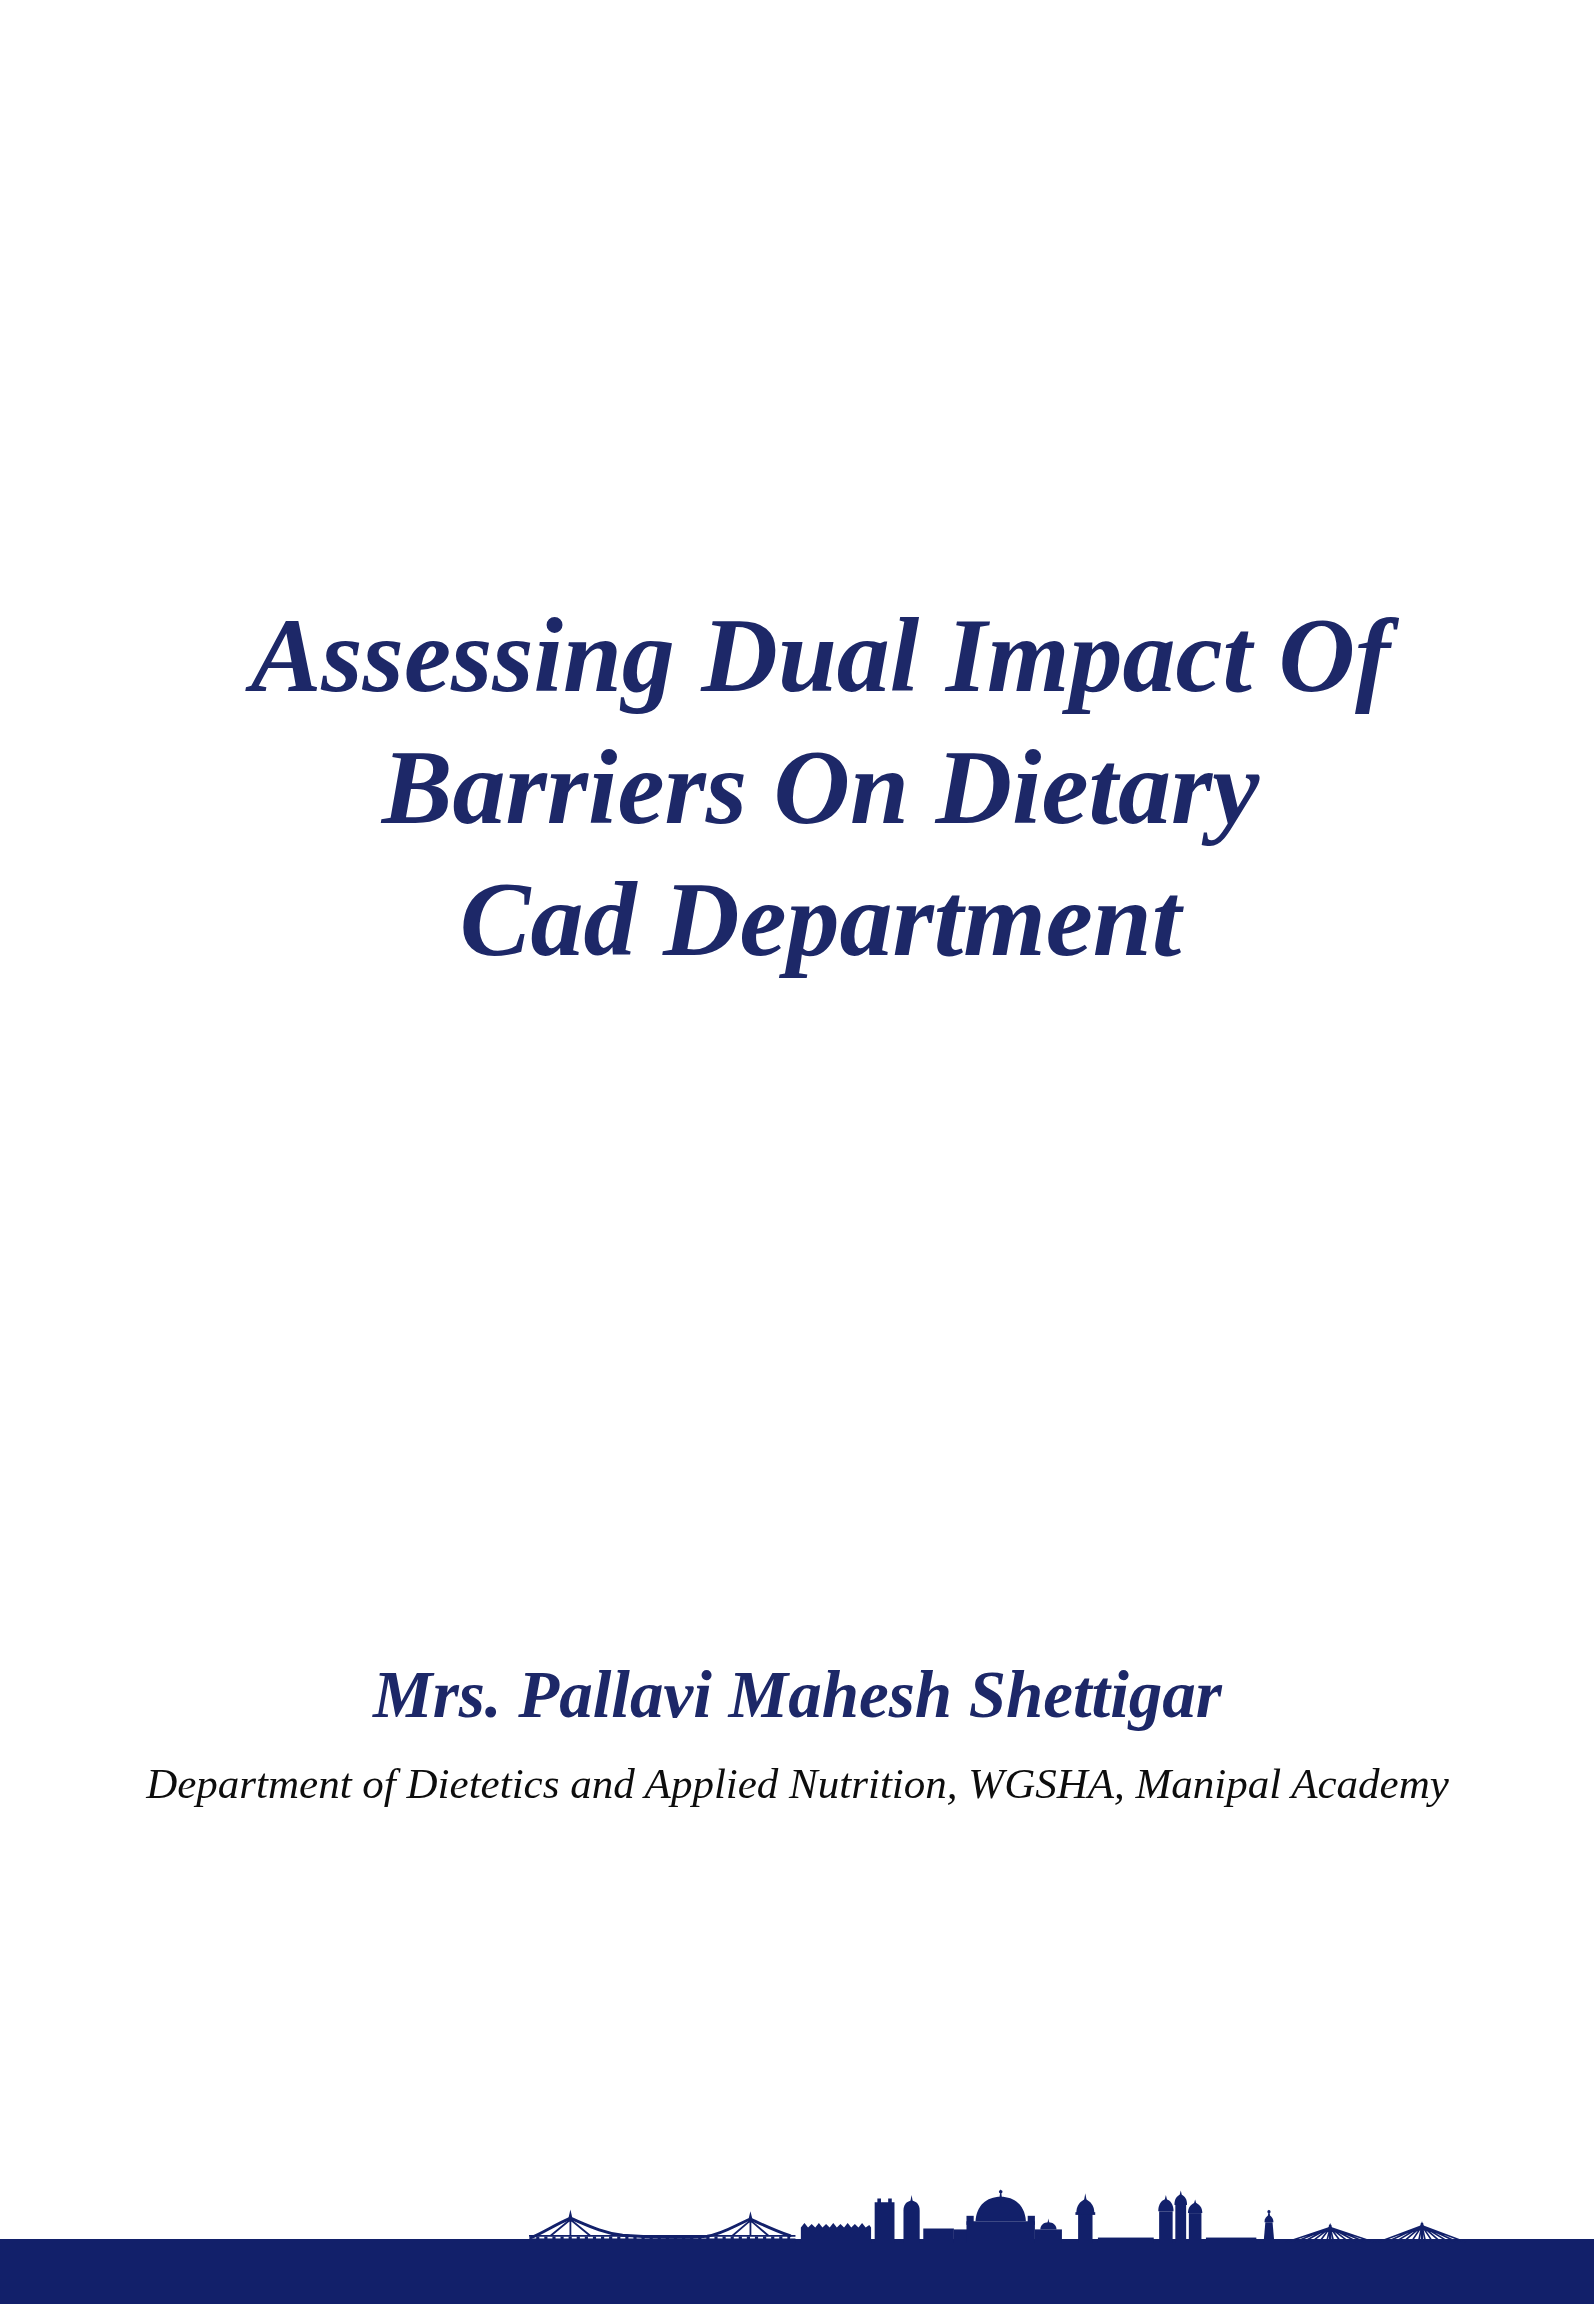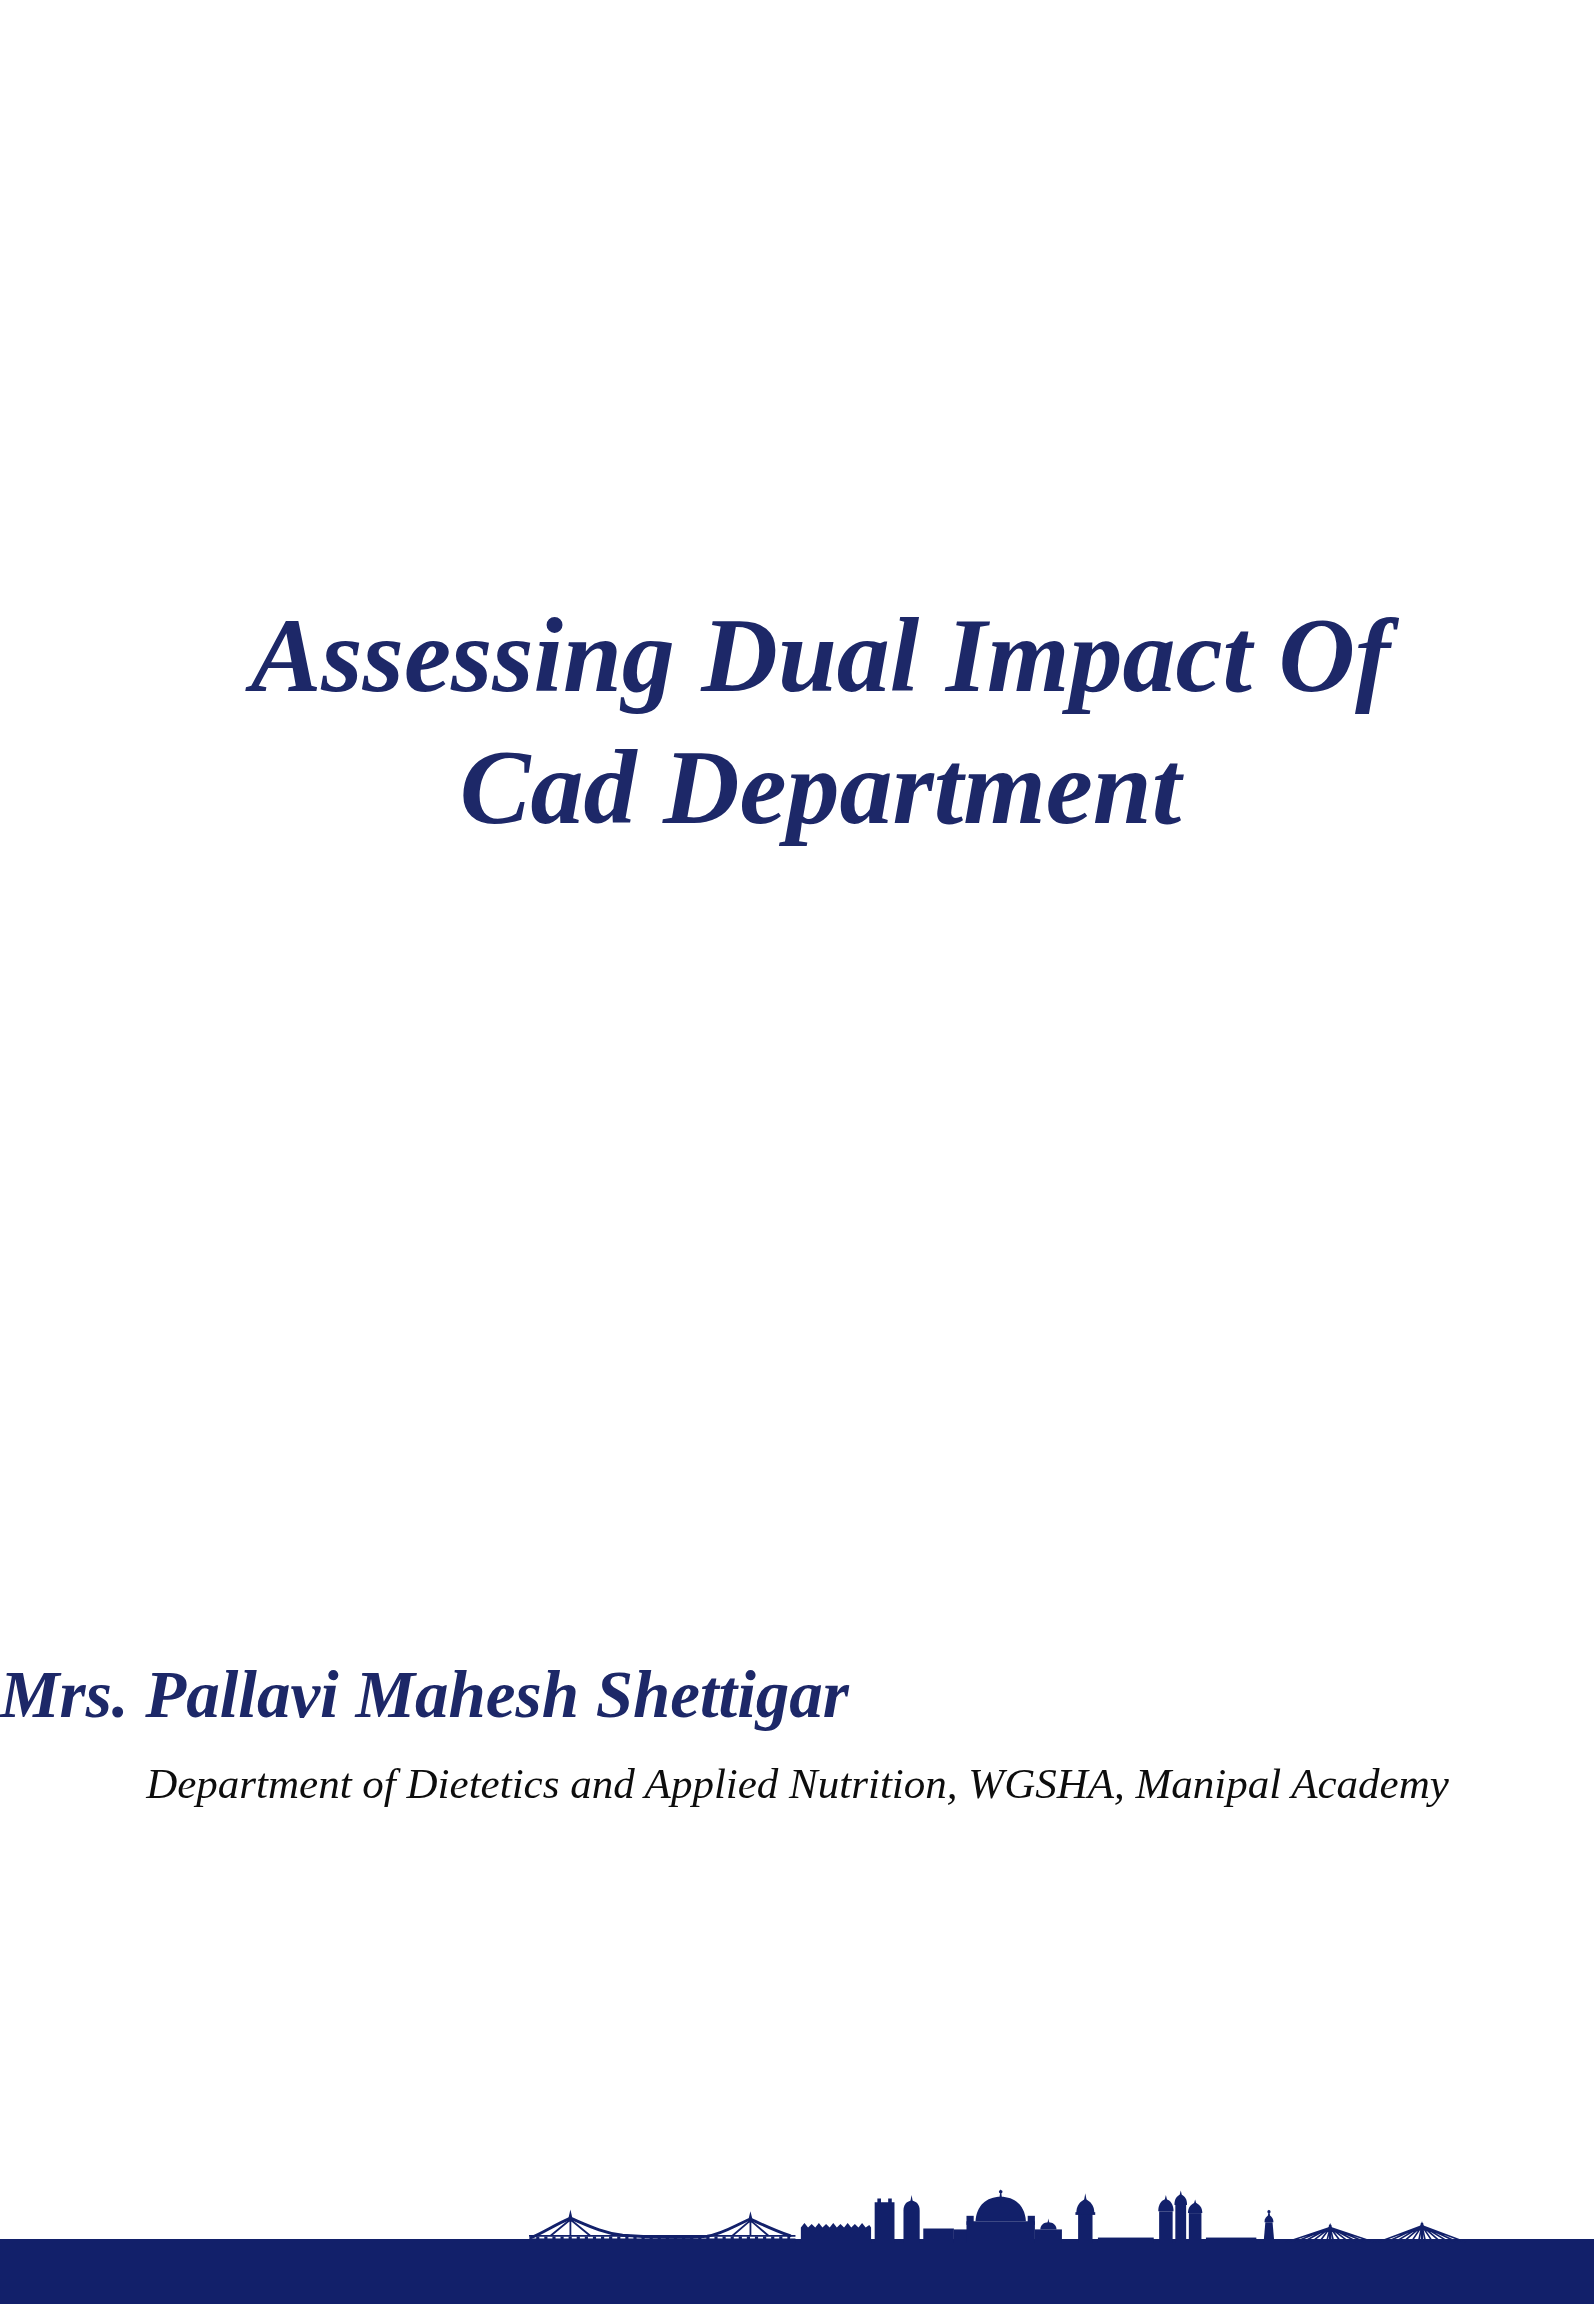--- a/index.html
+++ b/index.html
@@ -26,20 +26,21 @@
     font-weight:bold;
     font-size:106px;
     line-height:132px;
     color:var(--title-navy);
     white-space:nowrap;
     padding-left:46px;
   }
   .author-name{
     position:absolute;
     top:1654px;left:0;width:100%;
+    text-align:center;
     font-family:"Liberation Serif", serif;
     font-style:italic;
     font-weight:bold;
     font-size:67px;
     line-height:81px;
     color:var(--title-navy);
     white-space:nowrap;
   }
   .affiliation{
     position:absolute;
@@ -63,20 +64,21 @@
     left:529px;top:2185px;
     width:947px;height:58px;
     color:var(--footer-navy);
   }
 </style>
 </head>
 <body>
 
 <div class="title-block">
   <div class="title-line">Assessing Dual Impact Of</div>
+  <div class="title-line">Barriers On Dietary</div>
   <div class="title-line">Cad Department</div>
 </div>
 
 <div class="author-name">Mrs. Pallavi Mahesh Shettigar</div>
 
 <div class="affiliation">
   <div>Department of Dietetics and Applied Nutrition, WGSHA, Manipal Academy</div>
 </div>
 
 <div class="footer-bar"></div>

